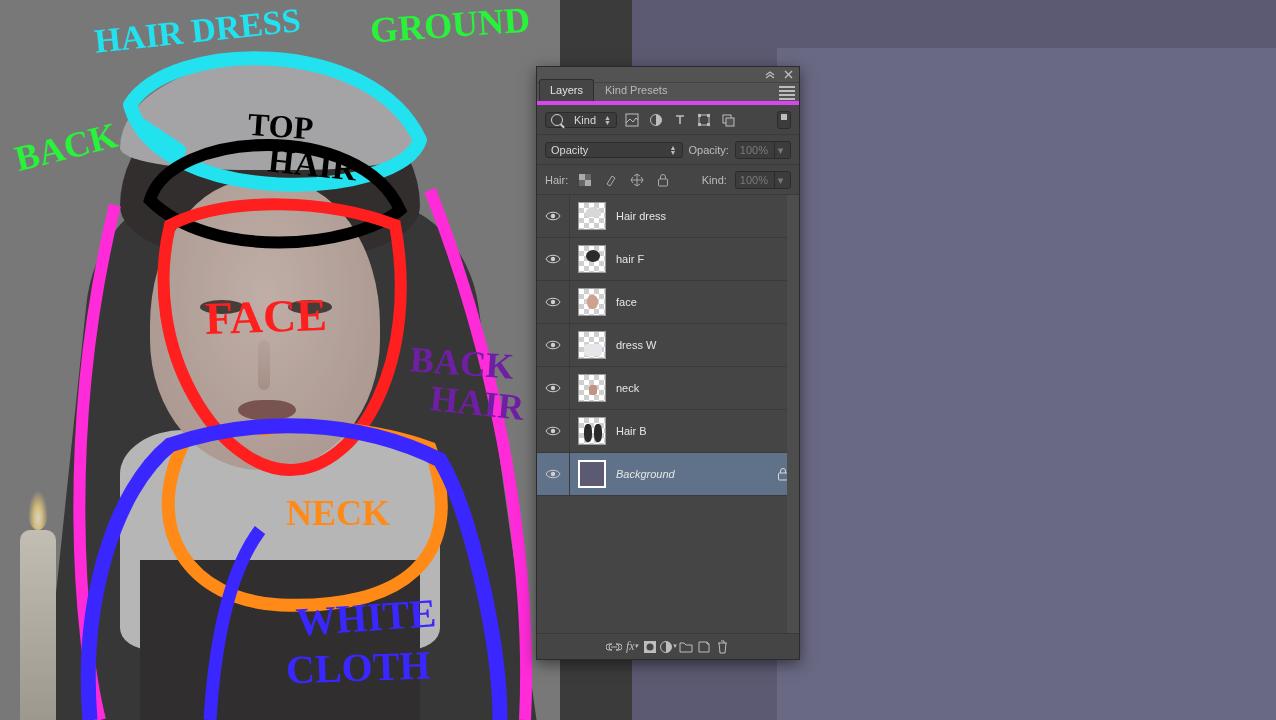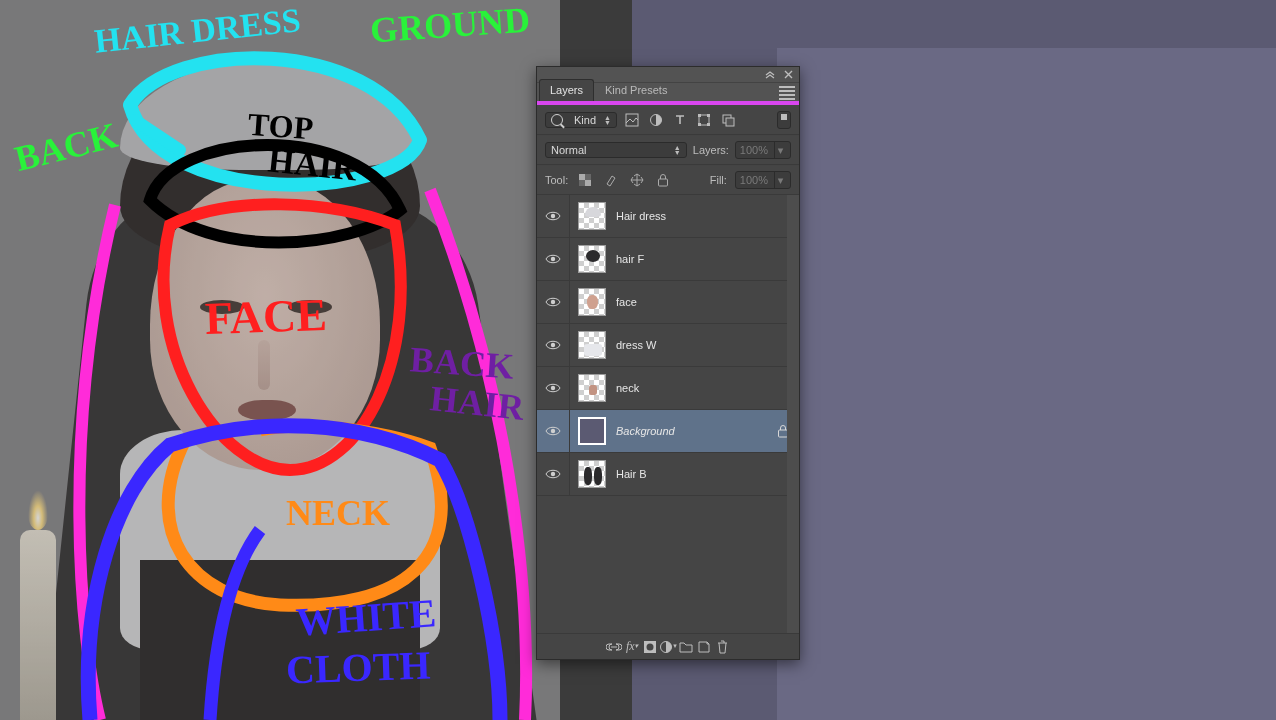--- a/index.html
+++ b/index.html
@@ -337,35 +337,35 @@
       <span style="flex:1"></span>
       <span class="mini-ico" style="background:#3c3c3c;border:1px solid #2b2b2b;width:14px;height:18px;">
           <svg width="10" height="14" viewBox="0 0 10 14">
             <rect x="2" y="1" width="6" height="6" fill="#bdbdbd"></rect>
           </svg>
         </span>
     </div>
 
     <div class="row controls">
       <div class="dropdown" style="flex:1; justify-content:space-between;">
-        <span>Normal</span>
+        <span>Opacity</span>
         <span class="chevs">
             <span>▲</span>
             <span>▼</span>
           </span>
       </div>
-      <span class="label">Layers:</span>
+      <span class="label">Opacity:</span>
       <div class="pct-box">
         <span>100%</span>
         <span class="chev">▾</span>
       </div>
     </div>
 
     <div class="row controls lock-row">
-      <span class="label">Tool:</span>
+      <span class="label">Hair:</span>
       <span class="mini-ico">
           <svg width="14" height="14" viewBox="0 0 14 14">
             <rect x="1" y="1" width="6" height="6" fill="#bdbdbd"></rect>
             <rect x="7" y="7" width="6" height="6" fill="#bdbdbd"></rect>
             <rect x="7" y="1" width="6" height="6" fill="#6d6d6d"></rect>
             <rect x="1" y="7" width="6" height="6" fill="#6d6d6d"></rect>
           </svg>
         </span>
       <span class="mini-ico">
           <svg width="14" height="14" viewBox="0 0 14 14">
@@ -377,21 +377,21 @@
             <path d="M7 1 L7 13 M1 7 L13 7 M4 3 L7 1 L10 3 M4 11 L7 13 L10 11 M3 4 L1 7 L3 10 M11 4 L13 7 L11 10" stroke="#bdbdbd" fill="none"></path>
           </svg>
         </span>
       <span class="mini-ico">
           <svg width="12" height="14" viewBox="0 0 12 14">
             <rect x="1.5" y="6" width="9" height="7" rx="1" fill="none" stroke="#bdbdbd"></rect>
             <path d="M3.5 6 V4 a2.5 2.5 0 0 1 5 0 V6" fill="none" stroke="#bdbdbd"></path>
           </svg>
         </span>
       <span style="flex:1"></span>
-      <span class="label">Fill:</span>
+      <span class="label">Kind:</span>
       <div class="pct-box">
         <span>100%</span>
         <span class="chev">▾</span>
       </div>
     </div>
 
     <div class="layers-list" id="layers-list">
       <div class="layers-scroll"></div>
     <div class="layer">
           <span class="eye">
@@ -450,50 +450,50 @@
             <svg width="16" height="12" viewBox="0 0 16 12">
               <path d="M1 6 C3 1 13 1 15 6 C13 11 3 11 1 6 Z" fill="none" stroke="#cfcfcf"></path>
               <circle cx="8" cy="6" r="2.2" fill="#cfcfcf"></circle>
             </svg>
           </span>
           <span class="sep"></span>
           <span class="thumb checker" style="">
             <div class="blob" style="width:8px;height:10px;background:#c29382;top:10px;left:10px;border-radius:30%"></div>
           </span>
           <span class="name">neck</span>
+        </div>
+        <div class="layer">
+          <span class="eye">
+            <svg width="16" height="12" viewBox="0 0 16 12">
+              <path d="M1 6 C3 1 13 1 15 6 C13 11 3 11 1 6 Z" fill="none" stroke="#cfcfcf"></path>
+              <circle cx="8" cy="6" r="2.2" fill="#cfcfcf"></circle>
+            </svg>
+          </span>
+          <span class="sep"></span>
+          <span class="thumb checker" style="">
+            <div class="blob" style="width:8px;height:18px;background:#2a292b;top:6px;left:5px;border-radius:40%"></div>
+            <div class="blob" style="width:8px;height:18px;background:#2a292b;top:6px;left:15px;border-radius:40%"></div>
+          </span>
+          <span class="name">Hair B</span>
         </div>
         <div class="layer selected">
           <span class="eye">
             <svg width="16" height="12" viewBox="0 0 16 12">
               <path d="M1 6 C3 1 13 1 15 6 C13 11 3 11 1 6 Z" fill="none" stroke="#cfcfcf"></path>
               <circle cx="8" cy="6" r="2.2" fill="#cfcfcf"></circle>
             </svg>
           </span>
           <span class="sep"></span>
           <span class="thumb" style="background:#5b5a72;"></span>
           <span class="name">Background</span>
           <span class="lock-ind"><svg width="12" height="14" viewBox="0 0 12 14">
               <rect x="1.5" y="6" width="9" height="7" rx="1" fill="none" stroke="#d7d7d7"></rect>
               <path d="M3.5 6 V4 a2.5 2.5 0 0 1 5 0 V6" fill="none" stroke="#d7d7d7"></path>
             </svg></span>
         </div>
-        <div class="layer">
-          <span class="eye">
-            <svg width="16" height="12" viewBox="0 0 16 12">
-              <path d="M1 6 C3 1 13 1 15 6 C13 11 3 11 1 6 Z" fill="none" stroke="#cfcfcf"></path>
-              <circle cx="8" cy="6" r="2.2" fill="#cfcfcf"></circle>
-            </svg>
-          </span>
-          <span class="sep"></span>
-          <span class="thumb checker" style="">
-            <div class="blob" style="width:8px;height:18px;background:#2a292b;top:6px;left:5px;border-radius:40%"></div>
-            <div class="blob" style="width:8px;height:18px;background:#2a292b;top:6px;left:15px;border-radius:40%"></div>
-          </span>
-          <span class="name">Hair B</span>
-        </div>
       </div>
 
     <div class="panel-footer">
       <span class="mini-ico">
           <svg width="16" height="12" viewBox="0 0 16 12">
             <path d="M5 6 H11 M3 3 H6 A3 3 0 0 0 6 9 H3 A3 3 0 0 1 3 3 M13 3 H10 A3 3 0 0 1 10 9 H13 A3 3 0 0 0 13 3" stroke="#bdbdbd" fill="none"></path>
           </svg>
         </span>
       <span class="mini-ico" style="font-style:italic; font-family:serif; font-size:12px;">fx<span style="font-size:7px;display:inline-block;transform:translateY(-1px)">▾</span></span>
       <span class="mini-ico">

